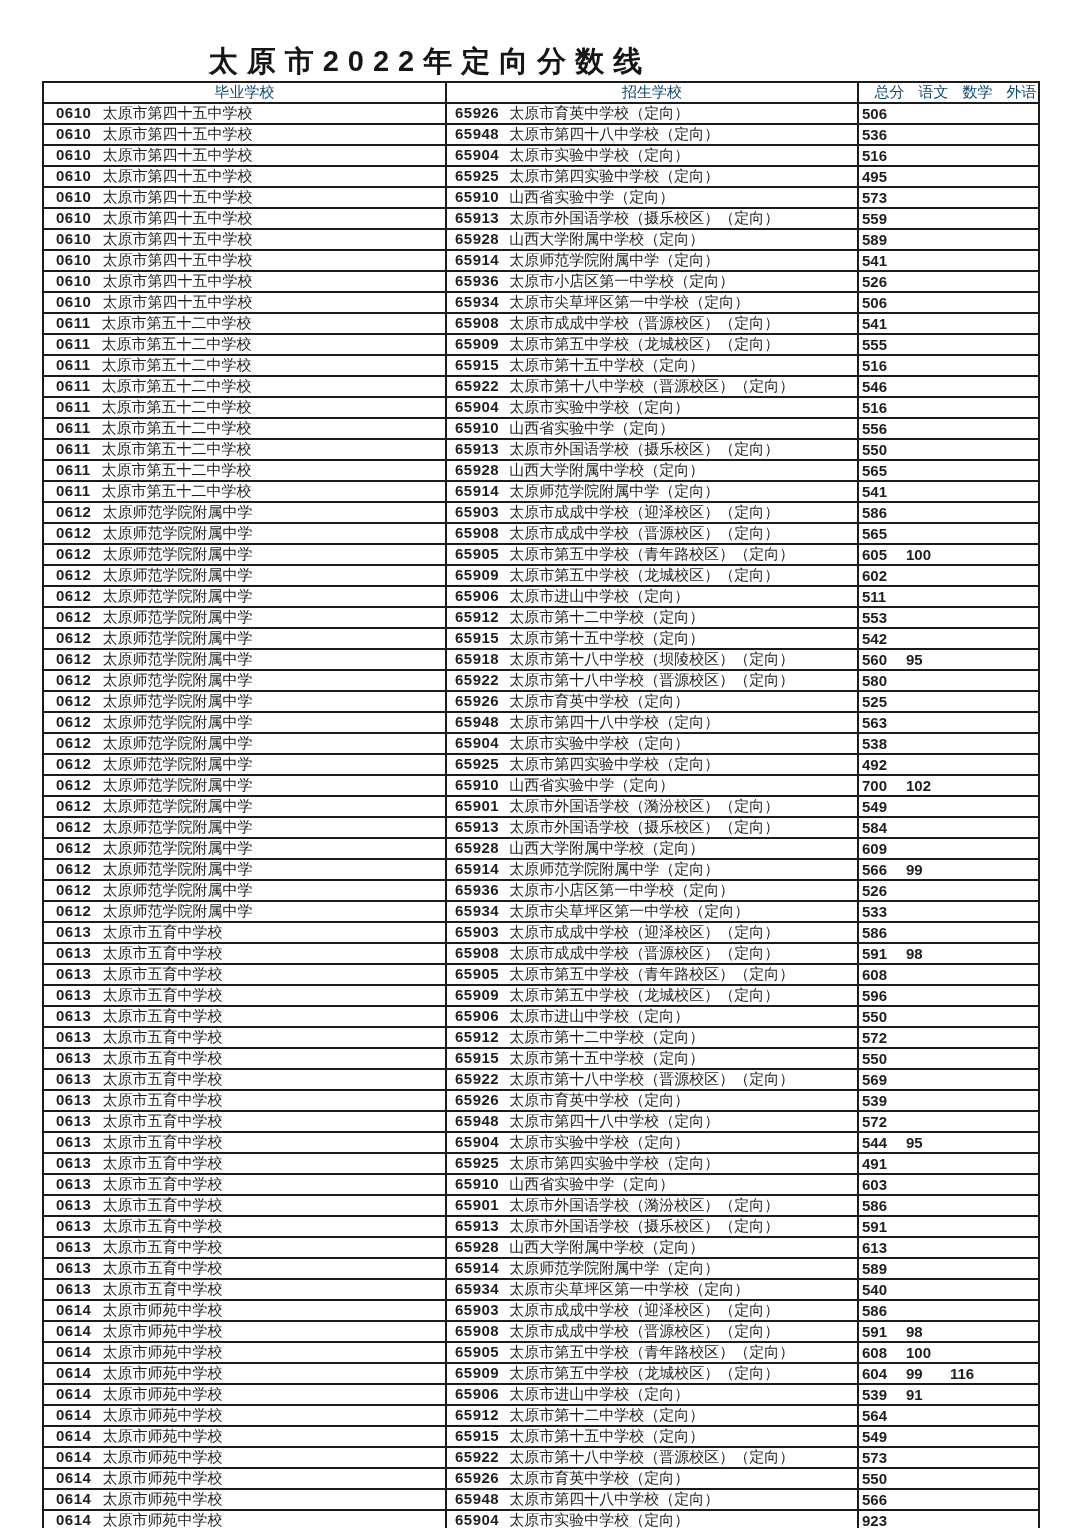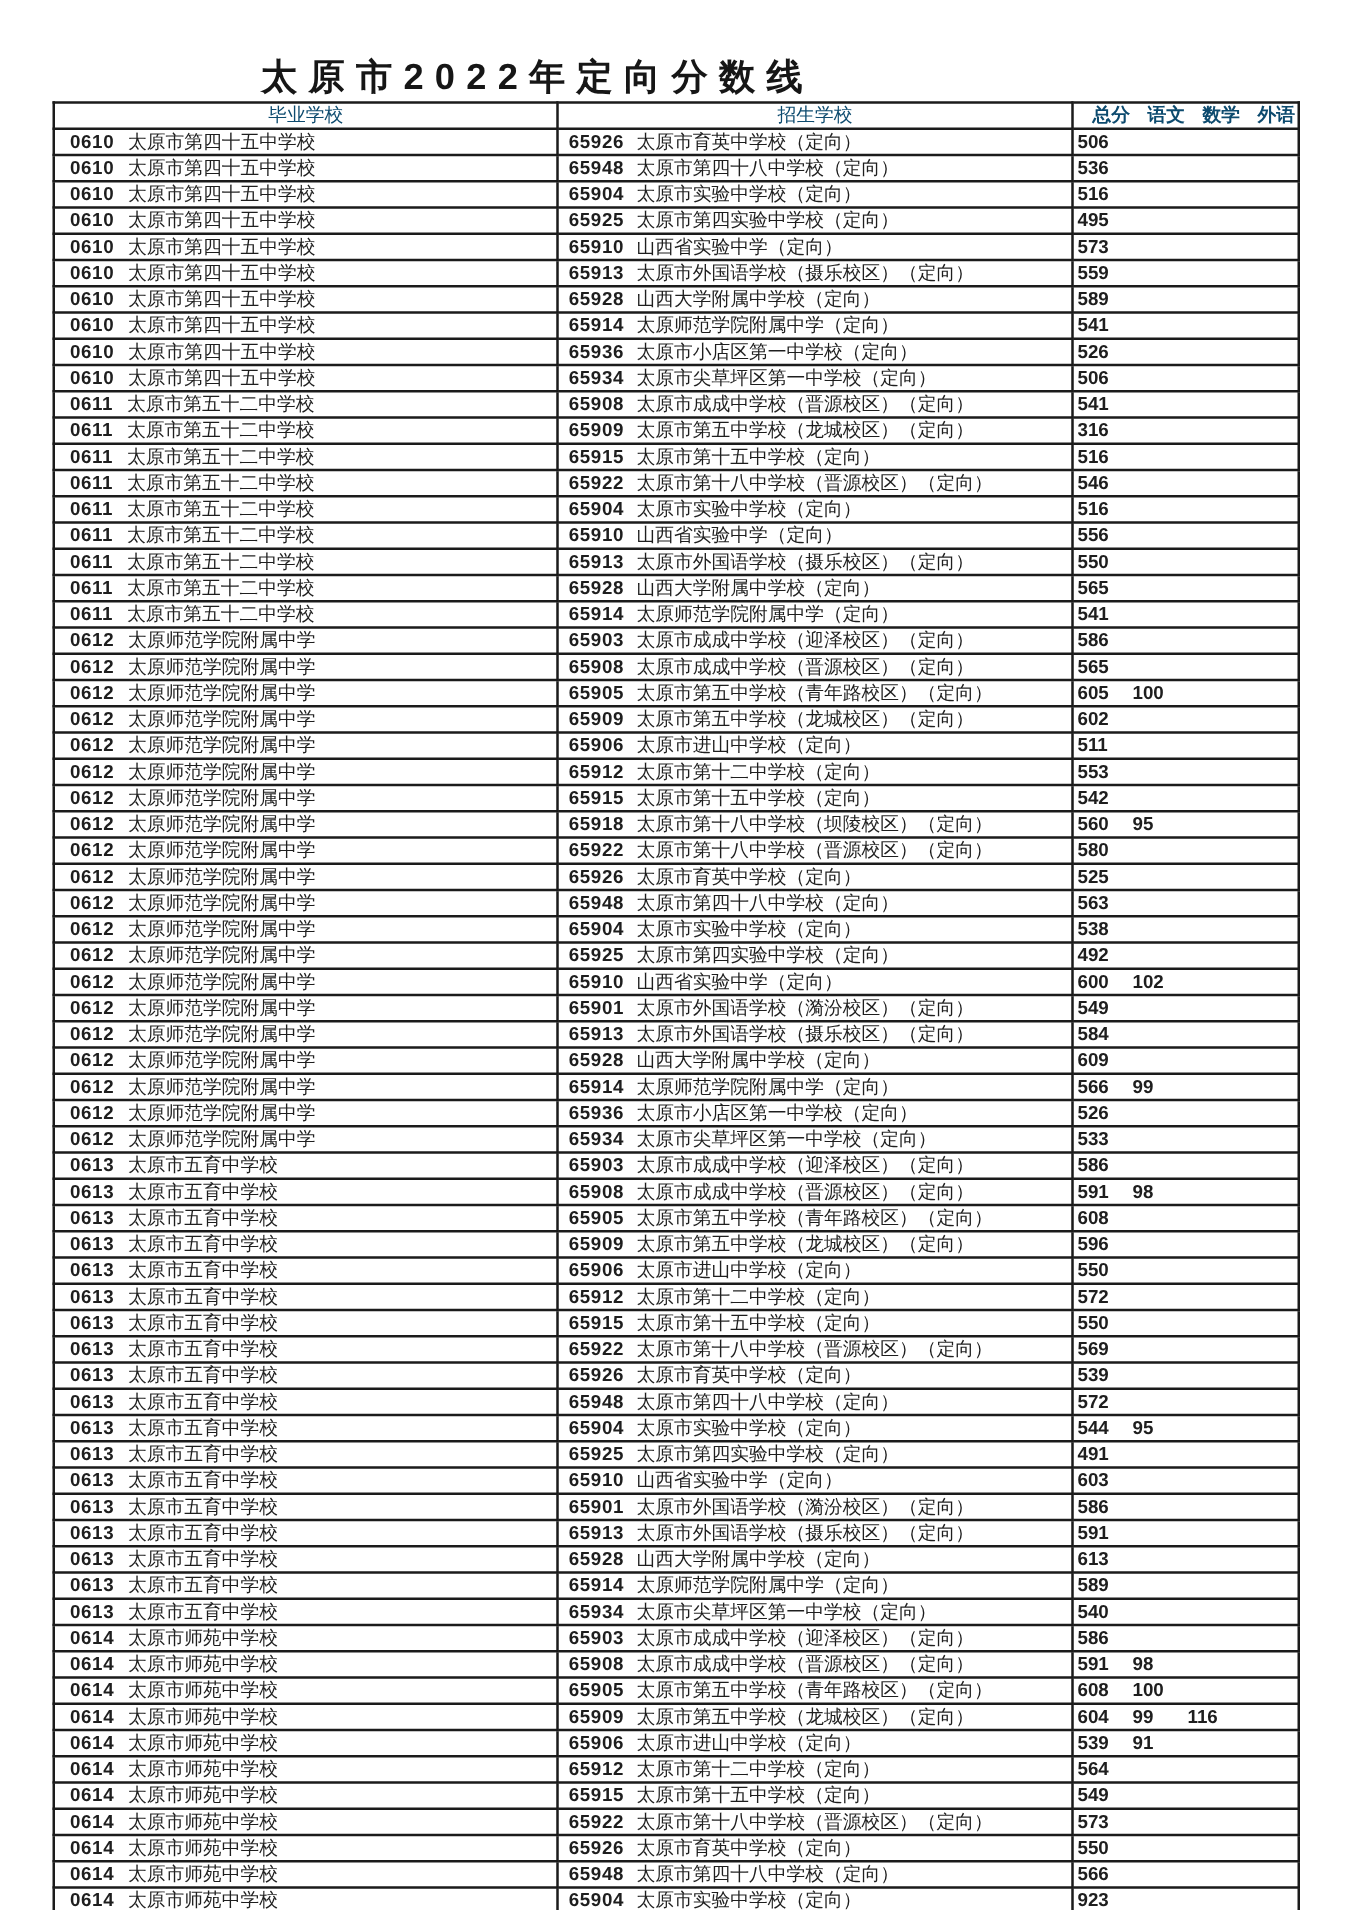--- a/index.html
+++ b/index.html
@@ -54,22 +54,22 @@
     padding-left:3px;
     box-sizing:border-box;
     font-weight:bold;
     text-align:left;
   }
   .hdr-sc {
     display:inline-block;
     width:44px;
     padding-left:13px;
     box-sizing:border-box;
-    font-weight:bold;
-    text-align:center;
+    font-weight:normal;
+    text-align:right;
   }
 </style>
 </head>
 <body>
 
 <div class="doc-title">太原市2022年定向分数线</div>
 
 <table class="score-table">
   <colgroup>
     <col class="col1">
@@ -135,21 +135,21 @@
         <td><span class="sc">506</span><span class="sc"></span><span class="sc"></span><span class="sc"></span></td>
       </tr>
       <tr>
         <td><span class="code c1-code">0611</span><span class="c1-name">太原市第五十二中学校</span></td>
         <td><span class="code c2-code">65908</span><span class="c2-name">太原市成成中学校（晋源校区）（定向）</span></td>
         <td><span class="sc">541</span><span class="sc"></span><span class="sc"></span><span class="sc"></span></td>
       </tr>
       <tr>
         <td><span class="code c1-code">0611</span><span class="c1-name">太原市第五十二中学校</span></td>
         <td><span class="code c2-code">65909</span><span class="c2-name">太原市第五中学校（龙城校区）（定向）</span></td>
-        <td><span class="sc">316</span><span class="sc"></span><span class="sc"></span><span class="sc"></span></td>
+        <td><span class="sc">555</span><span class="sc"></span><span class="sc"></span><span class="sc"></span></td>
       </tr>
       <tr>
         <td><span class="code c1-code">0611</span><span class="c1-name">太原市第五十二中学校</span></td>
         <td><span class="code c2-code">65915</span><span class="c2-name">太原市第十五中学校（定向）</span></td>
         <td><span class="sc">516</span><span class="sc"></span><span class="sc"></span><span class="sc"></span></td>
       </tr>
       <tr>
         <td><span class="code c1-code">0611</span><span class="c1-name">太原市第五十二中学校</span></td>
         <td><span class="code c2-code">65922</span><span class="c2-name">太原市第十八中学校（晋源校区）（定向）</span></td>
         <td><span class="sc">546</span><span class="sc"></span><span class="sc"></span><span class="sc"></span></td>
@@ -240,21 +240,21 @@
         <td><span class="sc">538</span><span class="sc"></span><span class="sc"></span><span class="sc"></span></td>
       </tr>
       <tr>
         <td><span class="code c1-code">0612</span><span class="c1-name">太原师范学院附属中学</span></td>
         <td><span class="code c2-code">65925</span><span class="c2-name">太原市第四实验中学校（定向）</span></td>
         <td><span class="sc">492</span><span class="sc"></span><span class="sc"></span><span class="sc"></span></td>
       </tr>
       <tr>
         <td><span class="code c1-code">0612</span><span class="c1-name">太原师范学院附属中学</span></td>
         <td><span class="code c2-code">65910</span><span class="c2-name">山西省实验中学（定向）</span></td>
-        <td><span class="sc">600</span><span class="sc">102</span><span class="sc"></span><span class="sc"></span></td>
+        <td><span class="sc">700</span><span class="sc">102</span><span class="sc"></span><span class="sc"></span></td>
       </tr>
       <tr>
         <td><span class="code c1-code">0612</span><span class="c1-name">太原师范学院附属中学</span></td>
         <td><span class="code c2-code">65901</span><span class="c2-name">太原市外国语学校（漪汾校区）（定向）</span></td>
         <td><span class="sc">549</span><span class="sc"></span><span class="sc"></span><span class="sc"></span></td>
       </tr>
       <tr>
         <td><span class="code c1-code">0612</span><span class="c1-name">太原师范学院附属中学</span></td>
         <td><span class="code c2-code">65913</span><span class="c2-name">太原市外国语学校（摄乐校区）（定向）</span></td>
         <td><span class="sc">584</span><span class="sc"></span><span class="sc"></span><span class="sc"></span></td>

